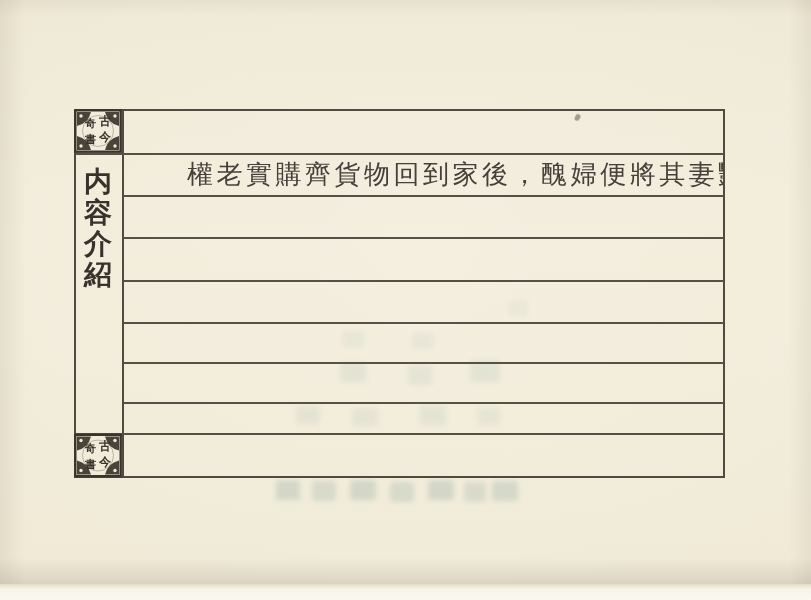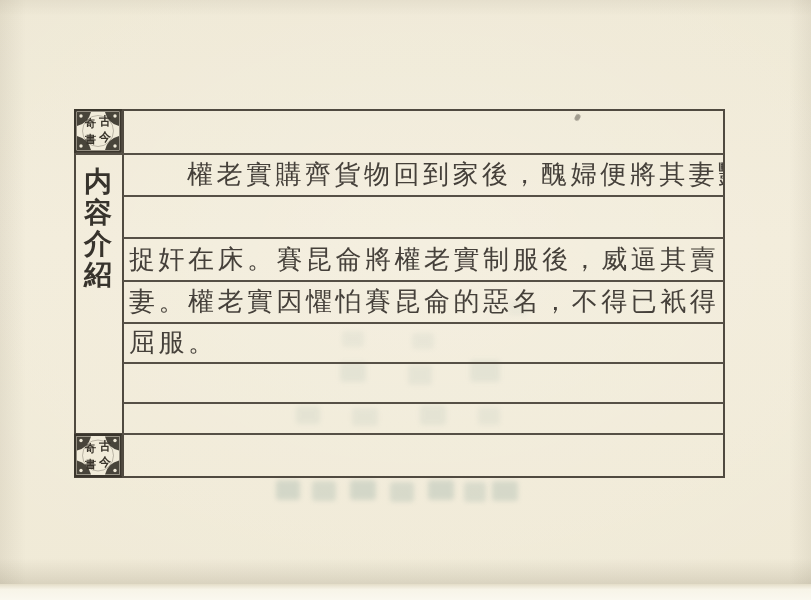--- a/index.html
+++ b/index.html
@@ -168,22 +168,19 @@
   </div>
 
   <div class="vtitle">
     <div class="ch">内</div>
     <div class="ch">容</div>
     <div class="ch">介</div>
     <div class="ch">紹</div>
   </div>
 
   <div class="trow indent" style="top:155px;height:39px">權老實購齊貨物回到家後，醜婦便將其妻艷</div>
-  <div class="trow" style="top:239px;height:40px">捉奸在床。賽昆侖將權老實制服後，威逼其賣</div>
-  <div class="trow" style="top:282px;height:39px">妻。權老實因懼怕賽昆侖的惡名，不得已衹得</div>
-  <div class="trow" style="top:324px;height:37px">屈服。</div>
 
   <div class="erow" style="top:111px;height:41px"></div>
   <div class="erow" style="top:364px;height:37px"></div>
   <div class="erow" style="top:404px;height:28px"></div>
   <div class="erow" style="top:435px;height:42px"></div>
 
 </div>
 
 </body></html>

